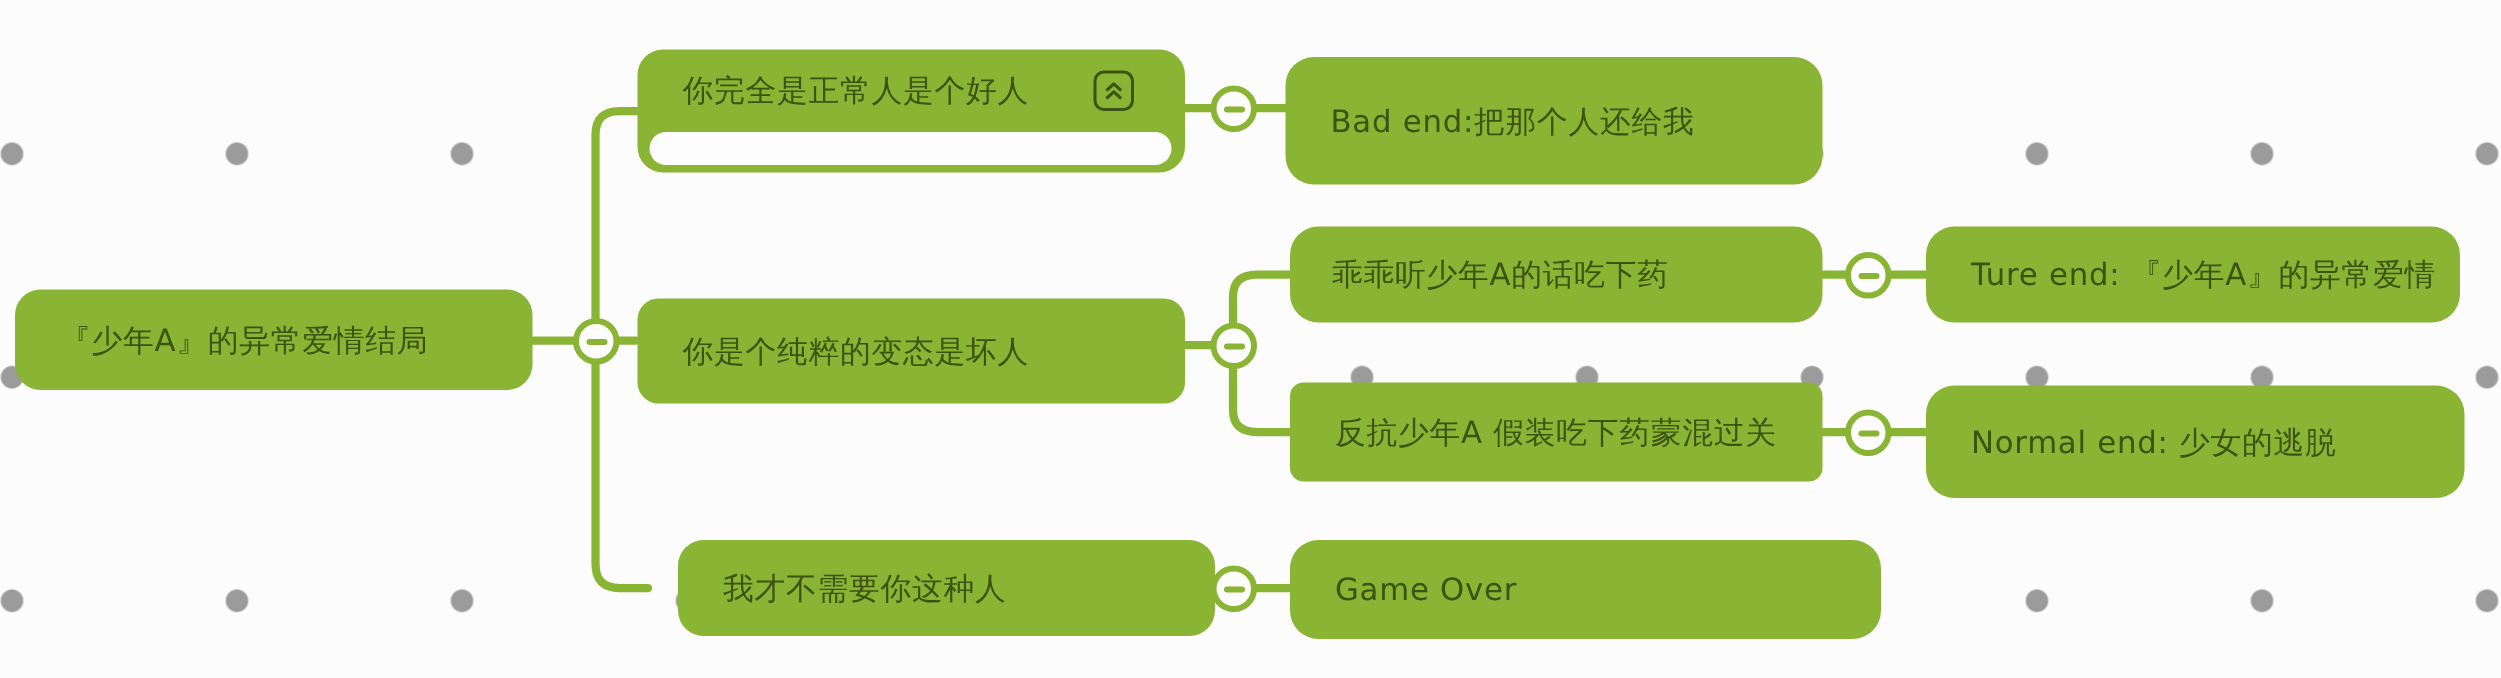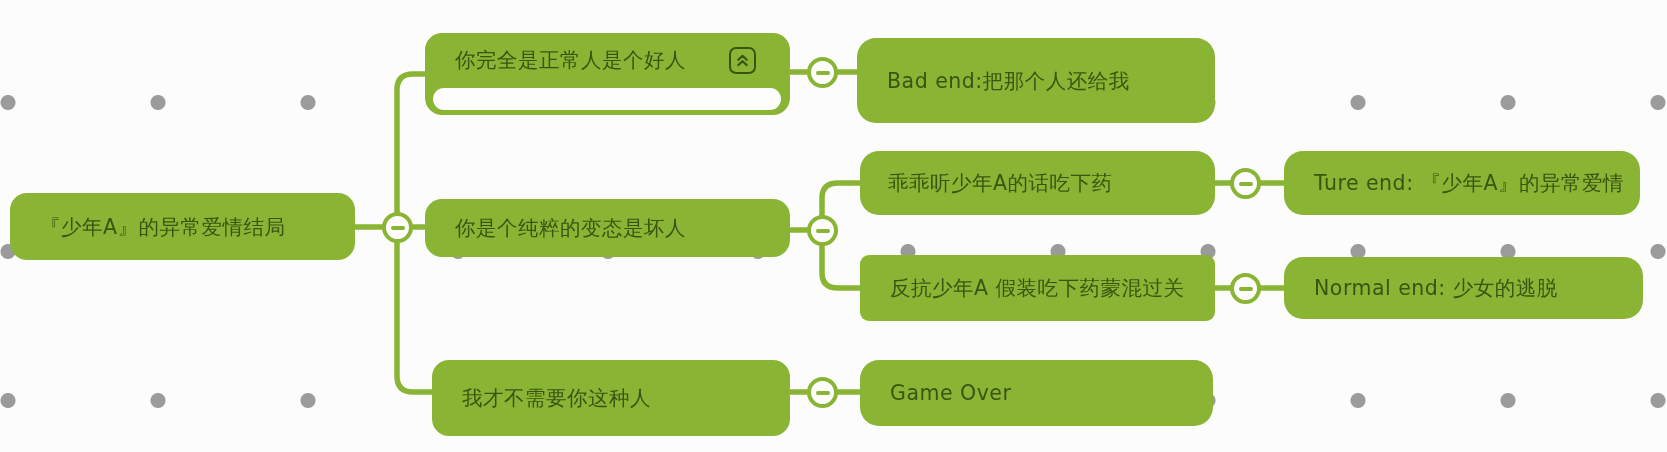--- a/index.html
+++ b/index.html
@@ -138,45 +138,45 @@
         <path d="M6 18.5 L12 13 L18 18.5"></path>
       </svg>
     </span>
     <div class="inset-panel"></div>
   </div>
 
   <div class="node" style="left:857px; top:38px; width:358px; height:85px; border-radius:19px;">
     <span class="label">Bad end:把那个人还给我</span>
   </div>
 
-  <div class="node" style="left:425px; top:199px; width:365px; height:58px;">
+  <div class="node" style="left:425px; top:199px; width:365px; height:70px;border-radius:14px;">
     <span class="label">你是个纯粹的变态是坏人</span>
   </div>
 
   <div class="node" style="left:860px; top:151px; width:355px; height:64px; border-radius:19px;padding-left:28px;">
     <span class="label">乖乖听少年A的话吃下药</span>
   </div>
 
   <div class="node" style="left:1284px; top:151px; width:356px; height:64px; border-radius:19px;text-align:center;">
     <span class="label">Ture end: 『少年A』的异常爱情</span>
   </div>
 
   <div class="node" style="left:860px; top:255px; width:355px; height:66px; border-radius:9px;">
     <span class="label">反抗少年A 假装吃下药蒙混过关</span>
   </div>
 
-  <div class="node" style="left:1284px; top:257px; width:359px; height:62px; border-radius:19px;">
+  <div class="node" style="left:1284px; top:257px; width:359px; height:75px; border-radius:19px;">
     <span class="label">Normal end: 少女的逃脱</span>
   </div>
 
-  <div class="node" style="left:432px; top:360px; width:358px; height:76px;">
+  <div class="node" style="left:452px; top:360px; width:358px; height:64px;">
     <span class="label">我才不需要你这种人</span>
   </div>
 
-  <div class="node" style="left:860px; top:360px; width:353px; height:66px; border-radius:19px;">
+  <div class="node" style="left:860px; top:360px; width:394px; height:66px; border-radius:19px;">
     <span class="label">Game Over</span>
   </div>
 
   <div class="toggle" style="left:382px; top:212px;">
       <span class="minus"></span>
     </div>
 
   <div class="toggle" style="left:807px; top:57px;">
       <span class="minus"></span>
     </div>

